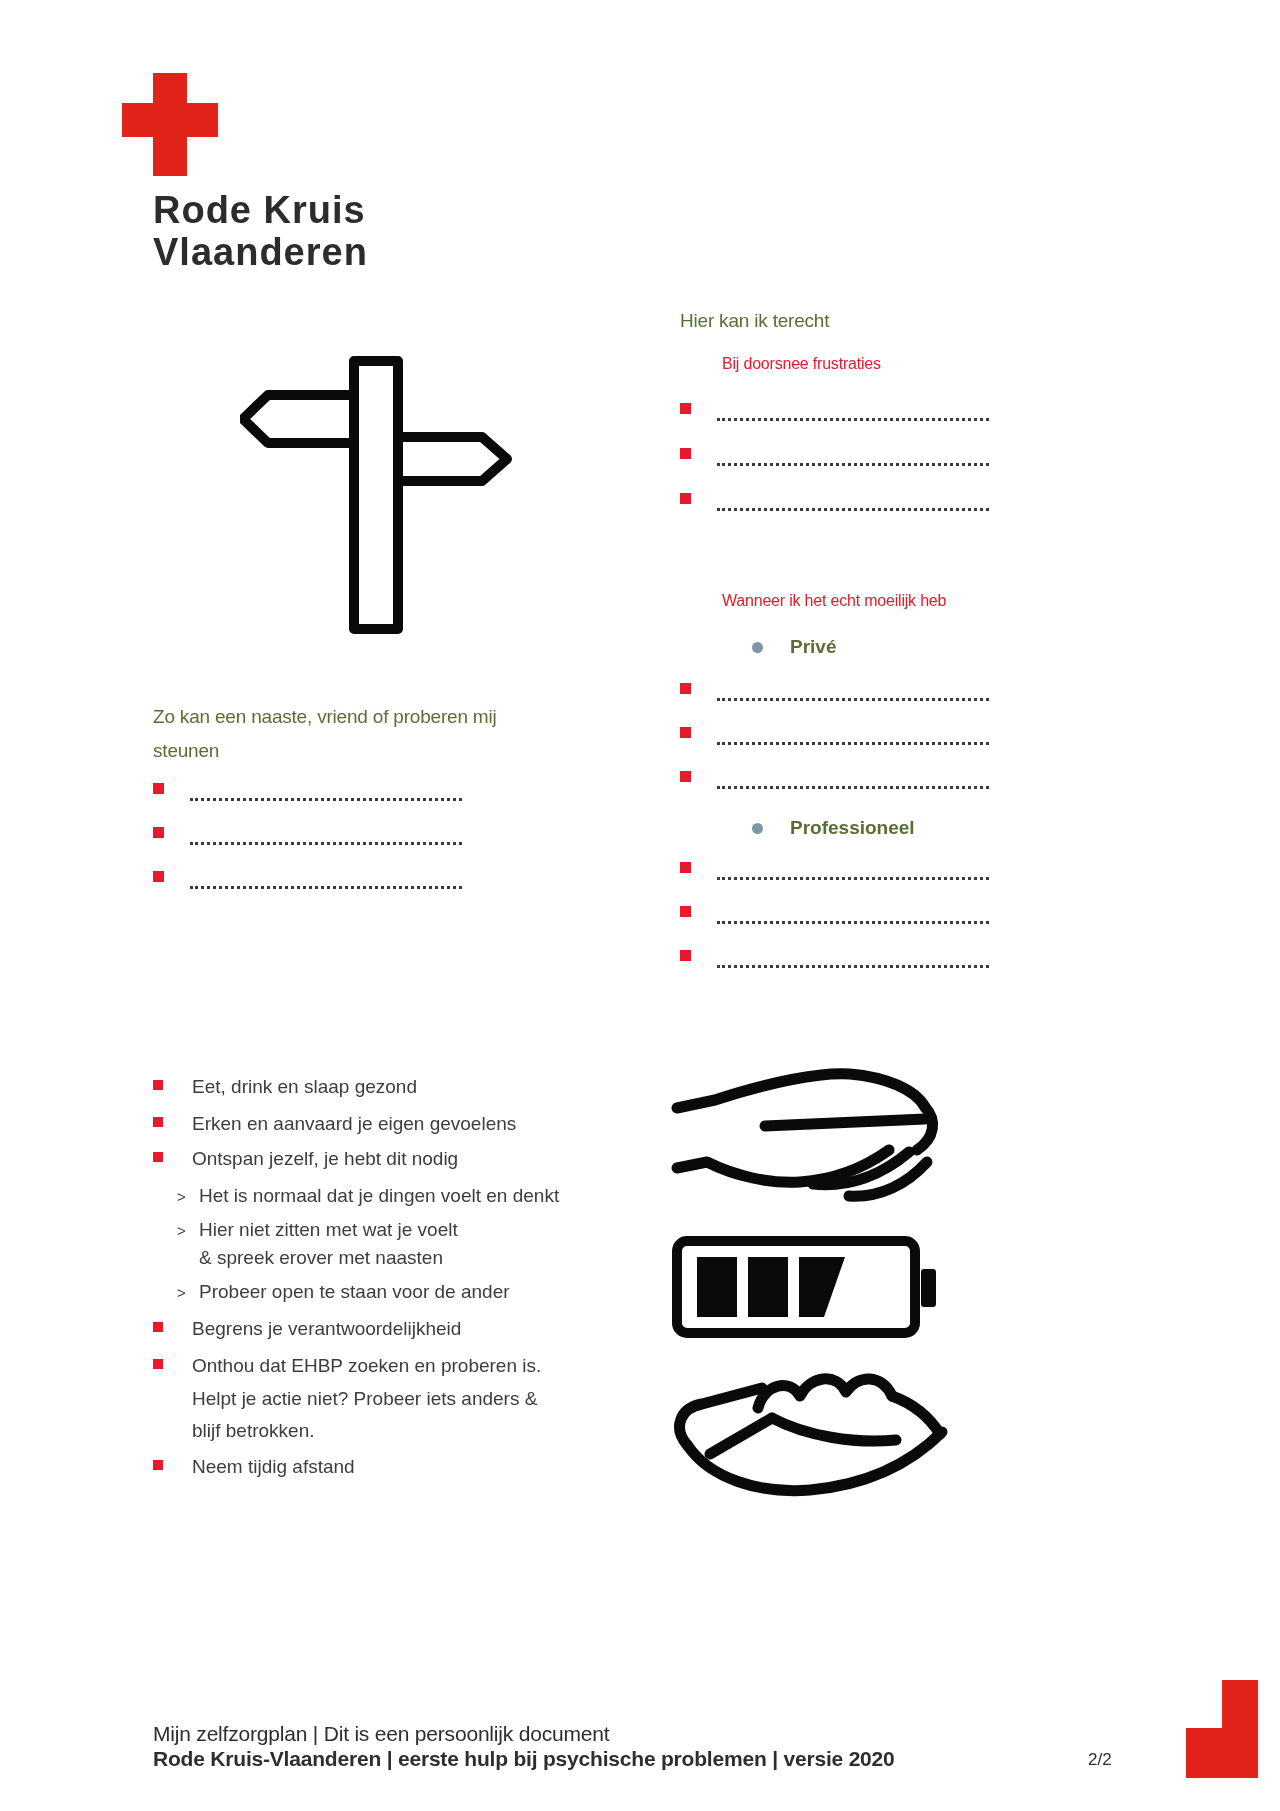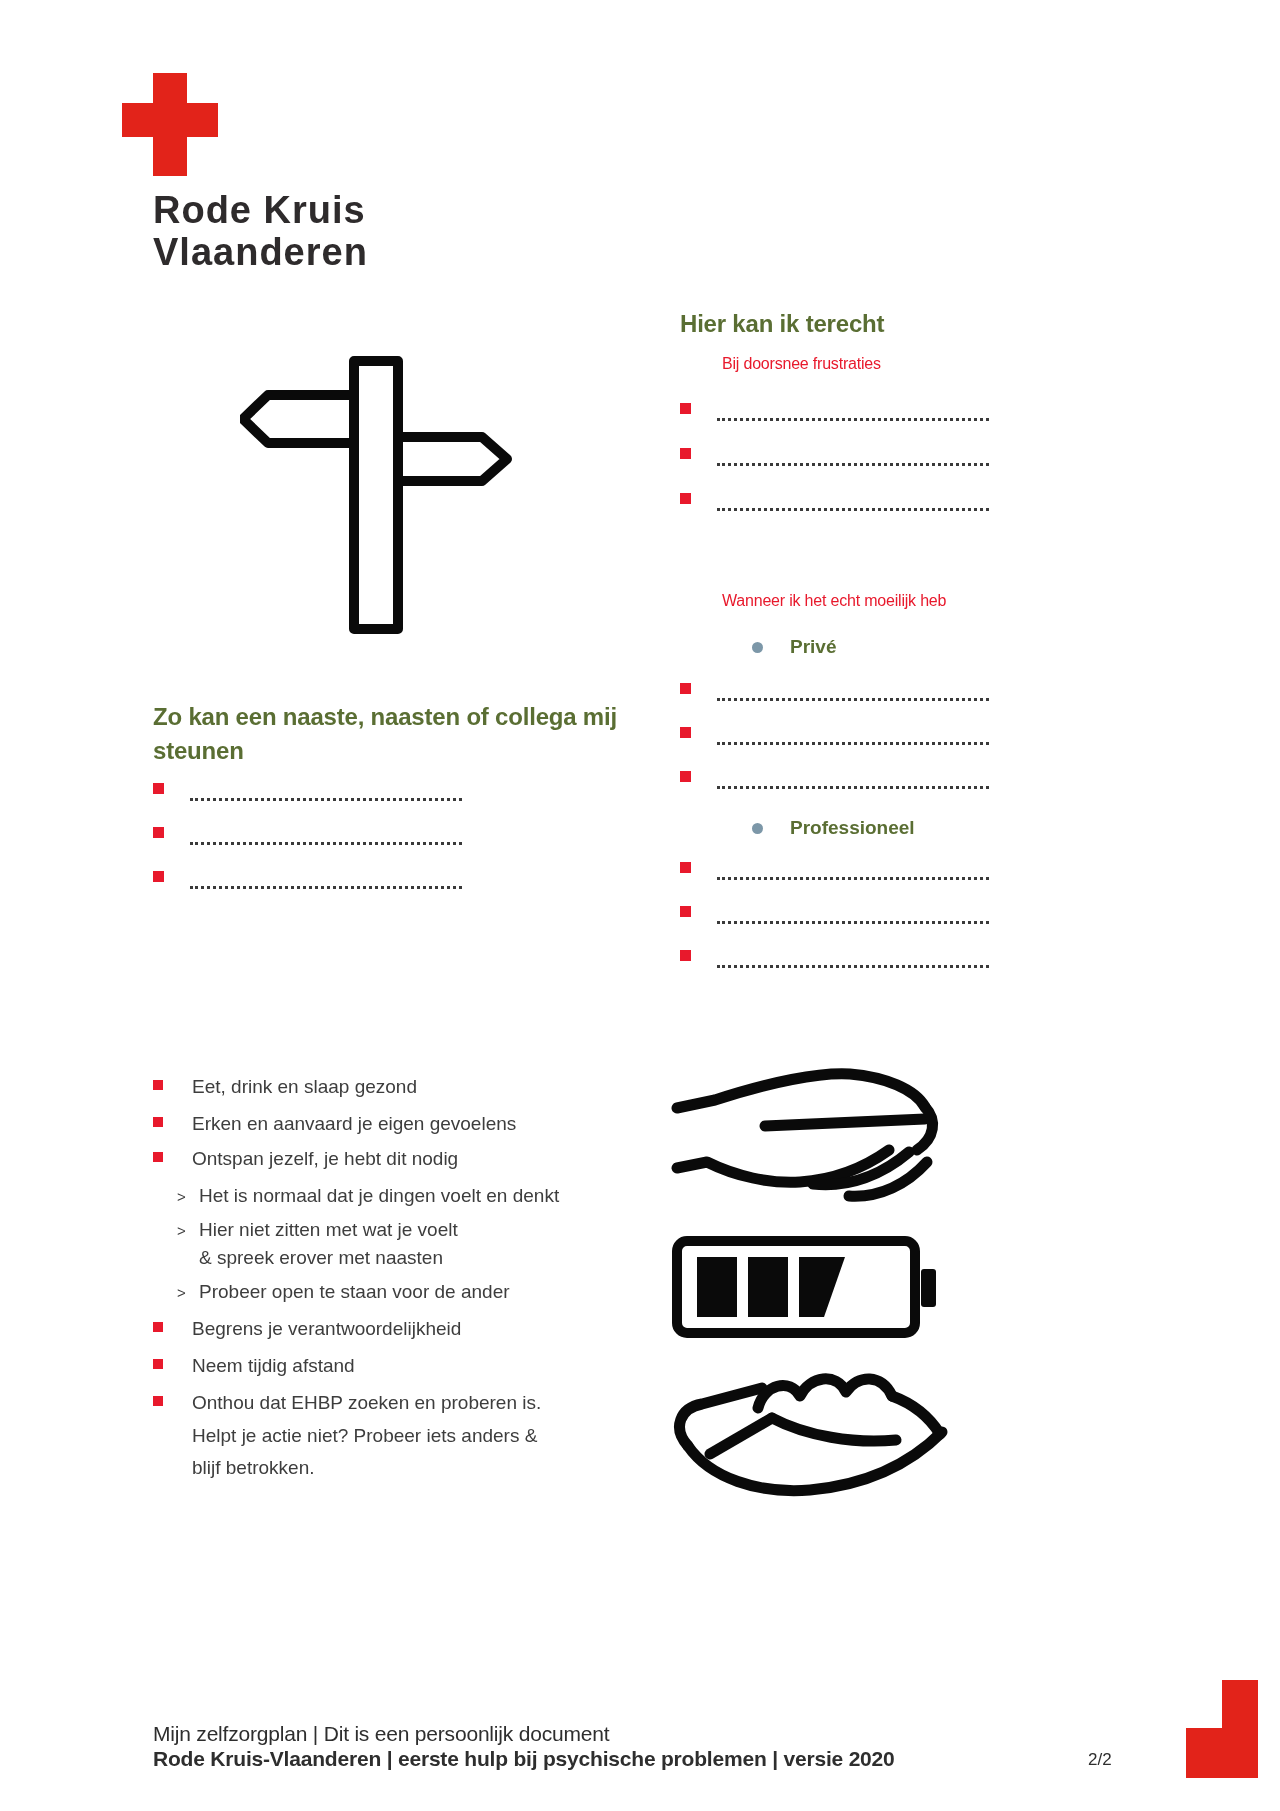--- a/index.html
+++ b/index.html
@@ -12,21 +12,21 @@
     font-family:"Liberation Sans", sans-serif;color:var(--ink);
     overflow:hidden;margin:0 auto;
   }
   
   .logo{position:absolute;left:122px;top:73px;}
   .logo svg{display:block;}
   .brand{position:absolute;left:31px;top:116px;width:320px;
     font-weight:bold;font-size:38px;line-height:42px;letter-spacing:1px;
     color:#2e2b2c;}
   
-  .h-green{position:absolute;font-size:24px;font-weight:bold;color:var(--green);letter-spacing:-0.2px;}
+  .h-green{position:absolute;font-size:19px;font-weight:normal;color:var(--green);letter-spacing:-0.2px;}
   .h-red{position:absolute;font-size:16px;font-weight:normal;color:var(--red);letter-spacing:-0.2px;}
   .h-sub{position:absolute;font-size:19px;font-weight:bold;color:var(--green);}
   .round-bullet{position:absolute;width:11px;height:11px;border-radius:50%;background:var(--steel);}
   
   .dotrow{position:absolute;width:320px;height:20px;}
   .dotrow .sq{position:absolute;left:0;top:0;width:11px;height:11px;background:var(--red);}
   .dotrow .dots{position:absolute;left:37px;top:2px;width:272px;height:13px;border-bottom:3px dotted #3a3a3a;}
   
   .selfcare{position:absolute;left:153px;top:1074px;width:470px;font-size:19px;color:var(--ink);}
   .sc-item{position:relative;padding-left:39px;line-height:26px;margin-bottom:11px;}
@@ -113,21 +113,21 @@
   <div class="dotrow" style="left:680px;top:906px;">
       <span class="sq"></span>
       <span class="dots"></span>
     </div>
   <div class="dotrow" style="left:680px;top:950px;">
       <span class="sq"></span>
       <span class="dots"></span>
     </div>
 
   <div class="h-green" style="left:153px;top:700px;line-height:34px;">
-    <div>Zo kan een naaste, naasten of collega mij</div>
+    <div>Zo kan een naaste, vriend of proberen mij</div>
     <div>steunen</div>
   </div>
 
   <div class="dotrow" style="left:153px;top:783px;">
       <span class="sq"></span>
       <span class="dots"></span>
     </div>
   <div class="dotrow" style="left:153px;top:827px;">
       <span class="sq"></span>
       <span class="dots"></span>
@@ -138,22 +138,22 @@
     </div>
 
   <div class="selfcare">
     <div class="sc-item"><span class="sq"></span><span>Eet, drink en slaap gezond</span></div>
     <div class="sc-item" style="margin-bottom:9px;"><span class="sq"></span><span>Erken en aanvaard je eigen gevoelens</span></div>
     <div class="sc-item"><span class="sq"></span><span>Ontspan jezelf, je hebt dit nodig</span></div>
     <div class="sc-sub"><span class="gt">&gt;</span><span>Het is normaal dat je dingen voelt en denkt</span></div>
     <div class="sc-sub"><span class="gt">&gt;</span><span>Hier niet zitten met wat je voelt</span><span class="cont">&amp; spreek erover met naasten</span></div>
     <div class="sc-sub" style="margin-bottom:12px;"><span class="gt">&gt;</span><span>Probeer open te staan voor de ander</span></div>
     <div class="sc-item"><span class="sq"></span><span>Begrens je verantwoordelijkheid</span></div>
+    <div class="sc-item" style="line-height:25px;"><span class="sq"></span><span>Onthou dat EHBP zoeken en proberen is.</span><span class="cont" style="margin-top:8px;">Helpt je actie niet? Probeer iets anders &amp;</span><span class="cont" style="margin-top:7px;">blijf betrokken.</span></div>
     <div class="sc-item"><span class="sq"></span><span>Neem tijdig afstand</span></div>
-    <div class="sc-item" style="line-height:25px;"><span class="sq"></span><span>Onthou dat EHBP zoeken en proberen is.</span><span class="cont" style="margin-top:8px;">Helpt je actie niet? Probeer iets anders &amp;</span><span class="cont" style="margin-top:7px;">blijf betrokken.</span></div>
   </div>
 
   <div class="icon" style="left:665px;top:1062px;">
     <svg width="280" height="145" viewBox="0 0 280 145" fill="none" stroke="#0a0a0a" stroke-width="11" stroke-linecap="round" stroke-linejoin="round">
       <path d="M12,46 L50,38 C105,20 155,10 185,12 C220,15 250,27 260,45"></path>
       <path d="M100,64 L260,57"></path>
       <path d="M260,45 C272,58 270,76 252,88"></path>
       <path d="M12,106 L42,100 C70,114 105,122 135,120 C165,118 196,108 224,88"></path>
       <path d="M148,122 C185,126 218,112 244,90"></path>
       <path d="M184,134 C215,136 242,122 262,100"></path>

